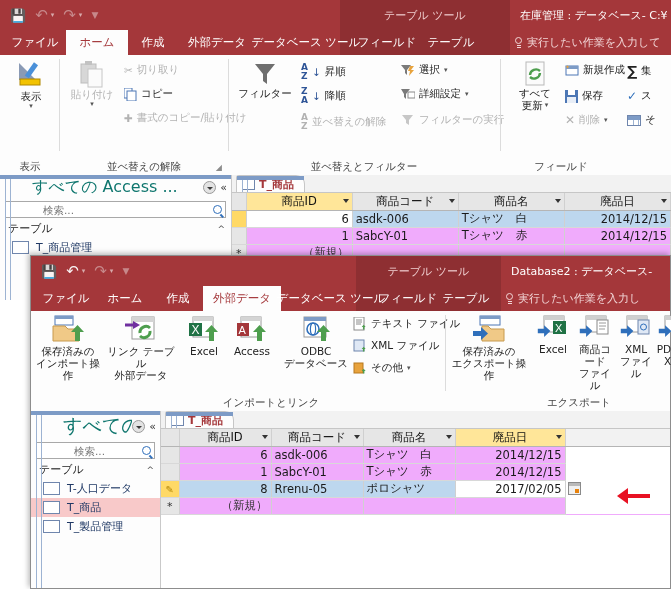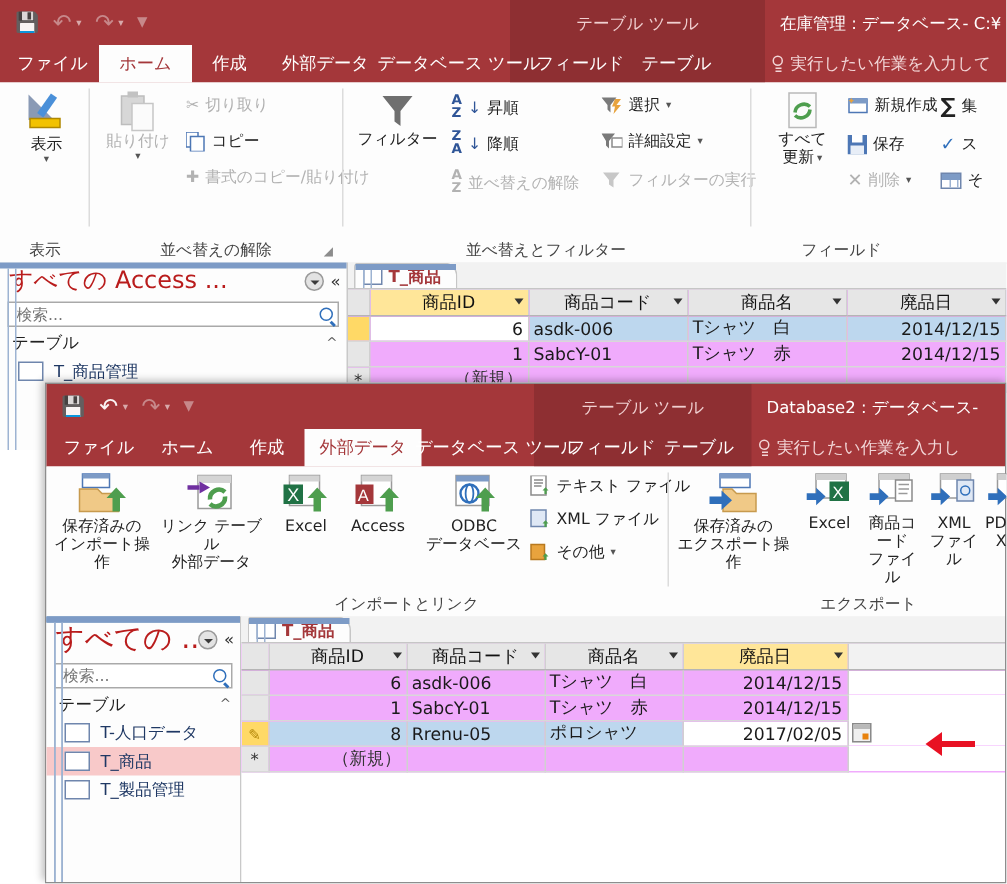--- a/index.html
+++ b/index.html
@@ -48,27 +48,27 @@
   
   .i{display:inline-block;position:relative;}
   .grid-ic{width:17px;height:13px;border:1px solid #6f86ad;background:#fff;box-sizing:border-box;}
   .grid-ic:before{content:"";position:absolute;left:0;right:0;top:0;height:4px;background:#7d9bc6;}
   .grid-ic:after{content:"";position:absolute;left:5px;top:4px;bottom:0;width:1px;background:#9db3d2;box-shadow:5px 0 0 #9db3d2;}
 
   
   .content{position:absolute;left:0;right:0;bottom:0;top:0;background:#f2f2f2;}
   .navpane{position:absolute;left:0;top:0;bottom:0;background:#fdfdfd;border-right:1px solid #c9c9c9;box-sizing:border-box;}
   .navhead{display:flex;align-items:center;justify-content:space-between;padding:2px 4px 2px 6px;}
-  .navtitle{color:#b91c1c;font-size:16px;font-family:"DejaVu Sans","Liberation Sans",sans-serif;white-space:nowrap;overflow:hidden;}
+  .navtitle{color:#0f766e;font-size:16px;font-family:"DejaVu Sans","Liberation Sans",sans-serif;white-space:nowrap;overflow:hidden;margin-left:26px;}
   .navbtns{display:flex;align-items:center;gap:4px;flex:0 0 auto;}
   .circlebtn{width:13px;height:13px;border-radius:50%;background:#e3e3e3;border:1px solid #9a9a9a;position:relative;box-sizing:border-box;}
   .circlebtn:after{content:"";position:absolute;left:3px;top:5px;border-left:3px solid transparent;border-right:3px solid transparent;border-top:3px solid #3a3a3a;}
   .chev{color:#333;font-size:11px;}
   .searchbox{margin:1px 5px 0 5px;height:17px;border:1px solid #a9a9a9;background:#fff;display:flex;align-items:center;padding:0 3px;box-sizing:border-box;}
-  .searchbox input{border:0;outline:0;flex:1;font-size:10.5px;font-family:inherit;color:#555;background:transparent;min-width:0;}
+  .searchbox input{border:0;outline:0;flex:1;font-size:10.5px;font-family:inherit;color:#555;background:transparent;min-width:0;margin-left:32px;}
   .mag{width:9px;height:9px;border:1.4px solid #2f6fbb;border-radius:50%;position:relative;flex:0 0 auto;box-sizing:border-box;}
   .mag:after{content:"";position:absolute;right:-3px;bottom:-3px;width:4px;height:1.5px;background:#2f6fbb;transform:rotate(45deg);}
   .navsec{display:flex;align-items:center;justify-content:space-between;padding:3px 6px 2px 8px;font-size:11px;color:#222;}
   .navsec .up{font-size:9px;color:#555;}
   .navitem{display:flex;align-items:center;gap:7px;padding:2px 6px 2px 12px;font-size:11px;color:#1f3864;}
   .navitem.sel{background:#f8c9c9;}
   .navitem .gi{flex:0 0 auto;}
 
   
   .dsarea{position:absolute;top:0;bottom:0;background:#fff;}

